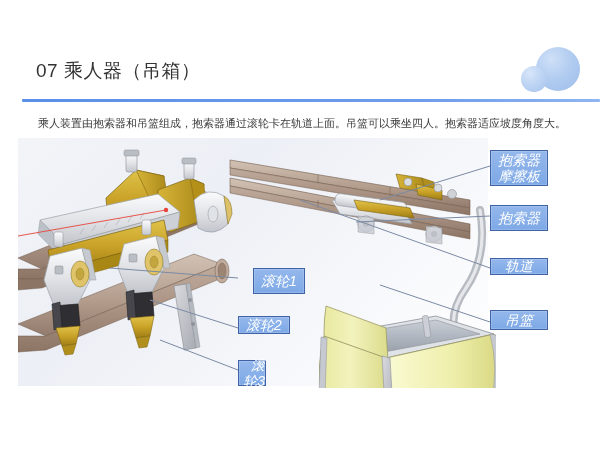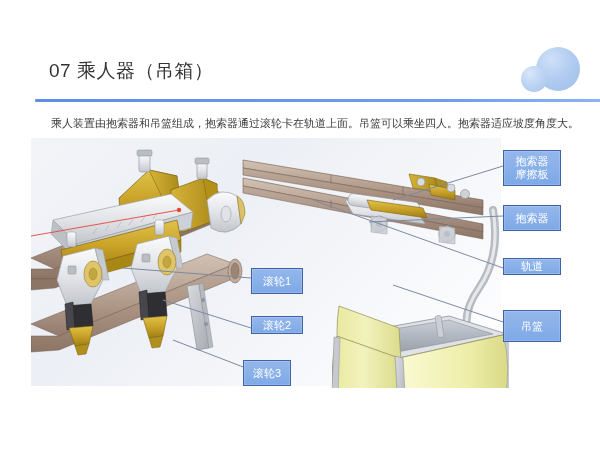--- a/index.html
+++ b/index.html
@@ -3,21 +3,21 @@
 <meta charset="utf-8">
 <style>
   html,body{margin:0;padding:0;}
   body{
     width:600px;height:450px;
     background:#ffffff;
     font-family:"Liberation Sans","DejaVu Sans",sans-serif;
     overflow:hidden;
     position:relative;
   }
-  .slide{position:absolute;inset:0;background:#fff;margin-left:13px;}
+  .slide{position:absolute;inset:0;background:#fff;}
 
   
   .deco{position:absolute;top:0;right:0;width:110px;height:100px;pointer-events:none;}
   .circle-big{
     position:absolute;left:46px;top:47px;width:44px;height:44px;border-radius:50%;
     background:radial-gradient(circle at 35% 28%, #cfe0f7 0%, #b3cdf1 45%, #9cbcea 100%);
   }
   .circle-small{
     position:absolute;left:31px;top:66px;width:26px;height:26px;border-radius:50%;
     background:radial-gradient(circle at 35% 28%, #d8e6f9 0%, #bcd3f3 50%, #a6c3ec 100%);
@@ -52,24 +52,25 @@
   }
   .stage svg{position:absolute;left:0;top:0;}
 
   
   .label{
     position:absolute;
     box-sizing:border-box;
     background:linear-gradient(to bottom,#94b7ec 0%,#7ea9e6 100%);
     border:1.4px solid #3f63a5;
     color:#ffffff;
-    font-size:11px;
+    font-size:14px;
     display:flex;align-items:center;justify-content:center;
     text-align:right;line-height:1.15;
     box-shadow:0 0 0 .5px rgba(255,255,255,.3) inset;
+    font-style:italic;
   }
   .label.two-line{flex-direction:column;}
   .lbl-txt{display:block;}
 
   .leaders{position:absolute;left:0;top:0;width:600px;height:450px;pointer-events:none;}
 </style>
 </head>
 <body>
 
 <div class="slide">
@@ -286,37 +287,37 @@
       <line x1="356" y1="222" x2="490" y2="216"></line>
       <line x1="300" y1="200" x2="490" y2="268"></line>
       <line x1="380" y1="285" x2="490" y2="322"></line>
 
       <line x1="110" y1="268" x2="238" y2="278"></line>
       <line x1="150" y1="300" x2="238" y2="328"></line>
       <line x1="160" y1="340" x2="238" y2="370"></line>
     </g>
   </svg>
 
-  <div class="label" style="left:238px;top:268px;width:52px;height:26px;">
+  <div class="label" style="left:253px;top:268px;width:52px;height:26px;">
     <span class="lbl-txt">滚轮1</span>
   </div>
   <div class="label" style="left:238px;top:316px;width:52px;height:18px;">
     <span class="lbl-txt">滚轮2</span>
   </div>
-  <div class="label" style="left:230px;top:360px;width:48px;height:26px;">
+  <div class="label" style="left:238px;top:360px;width:28px;height:26px;">
     <span class="lbl-txt">滚轮3</span>
   </div>
 
   <div class="label two-line" style="left:490px;top:150px;width:58px;height:36px;">
     <span class="lbl-txt">抱索器</span>
     <span class="lbl-txt">摩擦板</span>
   </div>
   <div class="label" style="left:490px;top:205px;width:58px;height:26px;">
     <span class="lbl-txt">抱索器</span>
   </div>
   <div class="label" style="left:490px;top:258px;width:58px;height:17px;">
     <span class="lbl-txt">轨道</span>
   </div>
-  <div class="label" style="left:490px;top:310px;width:58px;height:32px;">
+  <div class="label" style="left:490px;top:310px;width:58px;height:20px;">
     <span class="lbl-txt">吊篮</span>
   </div>
 
 </div>
 
 </body></html>

